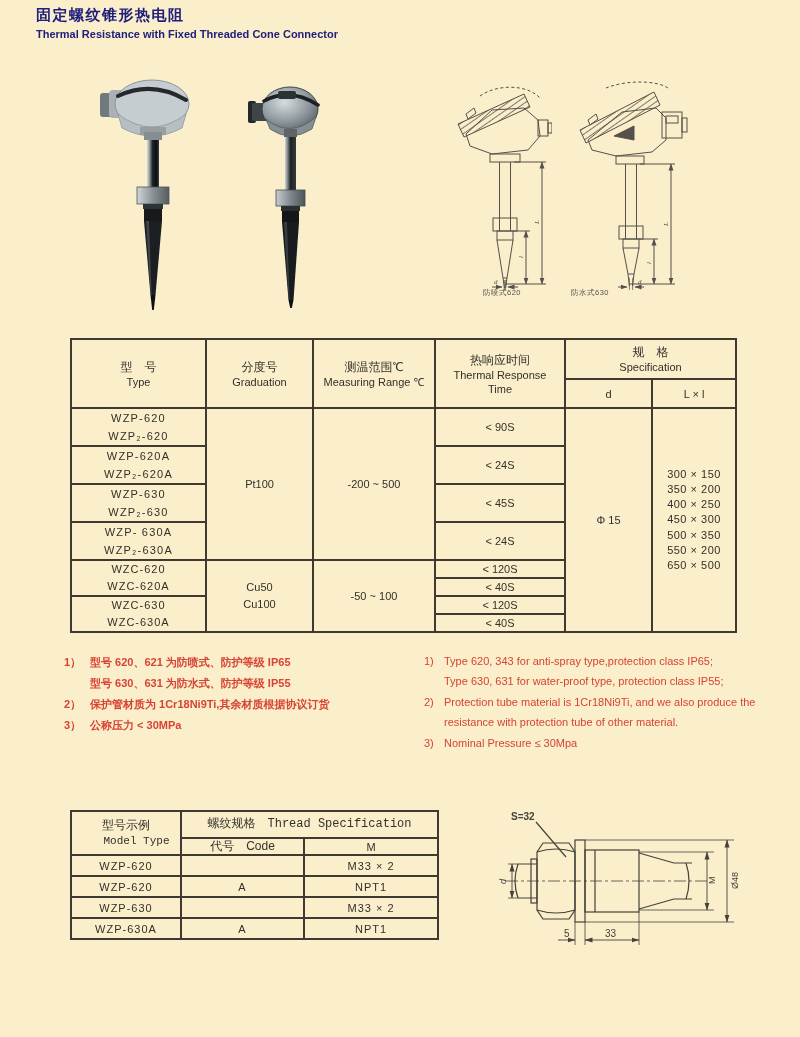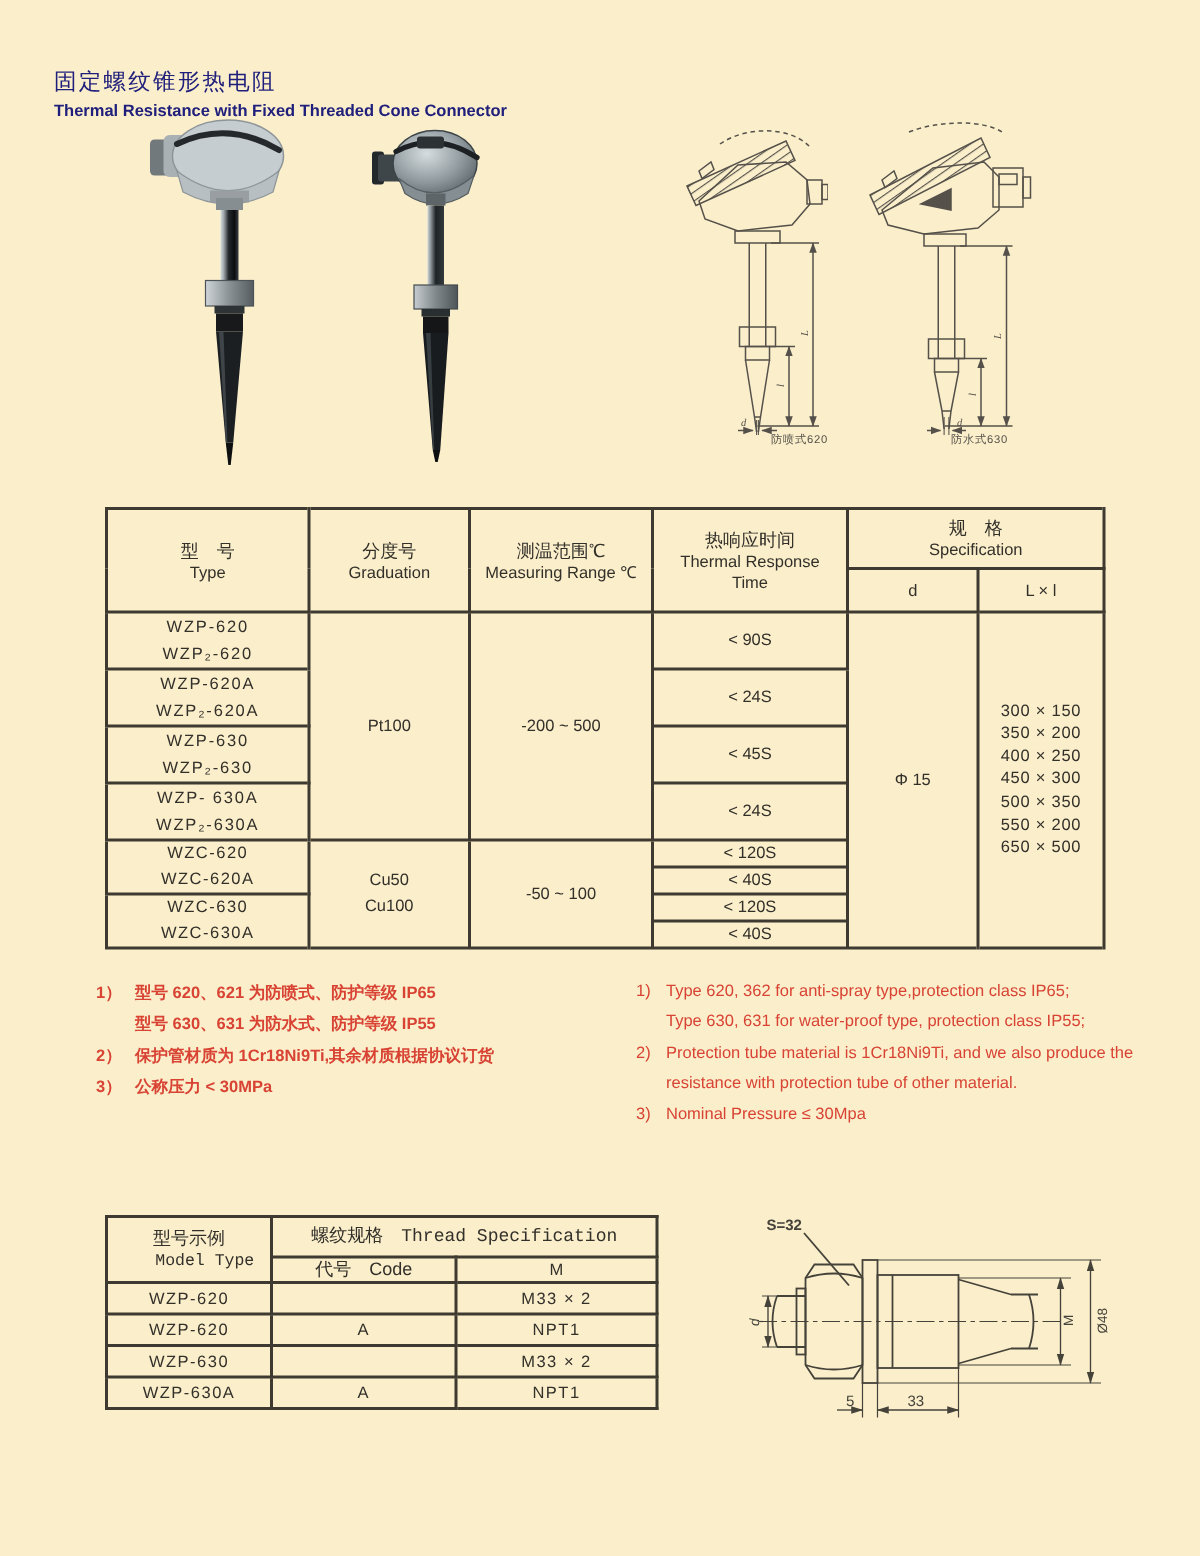--- a/index.html
+++ b/index.html
@@ -1,27 +1,27 @@
 <!DOCTYPE html>
 <html><head>
 <meta charset="utf-8">
 <style>
   html,body { margin:0; padding:0; }
   .page { position:relative; width:800px; height:1037px; background:#faeecb;
           font-family:"Liberation Sans", sans-serif; overflow:hidden; color:#33302a; }
 
   
   .titles { position:absolute; left:36px; top:5px; color:#20207c; }
-  .title-zh { font-size:15px; font-weight:normal; letter-spacing:1.5px; line-height:20px;margin-top:40px; }
+  .title-zh { font-size:15px; font-weight:bold; letter-spacing:1.5px; line-height:20px; }
   .title-en { font-size:11px; font-weight:bold; line-height:19px; }
 
   
   .fig { position:absolute; }
   .fig-caption { position:absolute; font-size:7.5px; color:#55524a; letter-spacing:.5px;
-                 width:100px; text-align:right; }
+                 width:100px; text-align:center; }
 
   
   table.spec { position:absolute; left:70px; top:338px; border-collapse:collapse;
                table-layout:fixed; border:2px solid #3e3a31; }
   table.spec td { border-left:2px solid #3e3a31; border-right:2px solid #3e3a31;
                   padding:0; text-align:center; vertical-align:middle; }
   table.spec .bb { border-bottom:2px solid #3e3a31; }
   table.spec .bt { border-top:2px solid #3e3a31; }
   tr.h1 { height:40px; } tr.h2 { height:29px; }
   tr.rp { height:36px; } tr.rs { height:17px; }
@@ -199,21 +199,21 @@
       <path d="M53.4,200 V212 M56.6,200 V212" stroke-width="0.7"></path>
       <line x1="42" y1="209" x2="51" y2="209" marker-end="url(#m630)"></line>
       <line x1="68" y1="209" x2="59" y2="209" marker-end="url(#m630)"></line>
     </g>
     <g fill="#55514a" font-size="7" font-style="italic" font-family="Liberation Serif, serif">
       <text transform="rotate(-90 74.5 186)" x="74.5" y="186">l</text>
       <text transform="rotate(-90 91.5 148)" x="91.5" y="148">L</text>
       <text x="62" y="206">d</text>
     </g>
   </svg>
-  <div class="fig-caption" style="left:572px;top:288px">防水式630</div>
+  <div class="fig-caption" style="left:540px;top:288px">防水式630</div>
 
   <table class="spec">
     <colgroup>
       <col style="width:135px">
         <col style="width:107px">
         <col style="width:122px">
       <col style="width:130px">
         <col style="width:87px">
         <col style="width:84px">
     </colgroup>
@@ -325,21 +325,21 @@
       </div>
     <div class="ln">
       <span class="num">3）</span>
       <span>公称压力 &lt; 30MPa</span>
       </div>
   </div>
 
   <div class="notes ne">
     <div class="ln">
       <span class="num">1)</span>
-      <span>Type 620, 362 for anti-spray type,protection class IP65;</span>
+      <span>Type 620, 343 for anti-spray type,protection class IP65;</span>
       </div>
     <div class="ln">
       <span class="num"></span>
       <span>Type 630, 631 for water-proof type, protection class IP55;</span>
       </div>
     <div class="ln">
       <span class="num">2)</span>
       <span>Protection tube material is 1Cr18Ni9Ti, and we also produce the</span>
       </div>
     <div class="ln">

